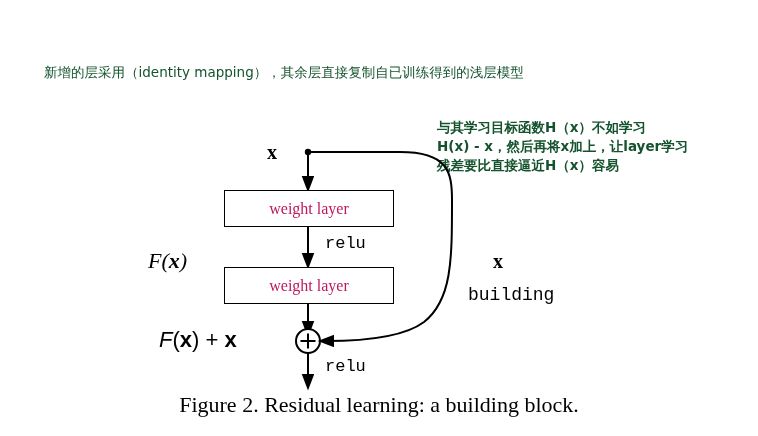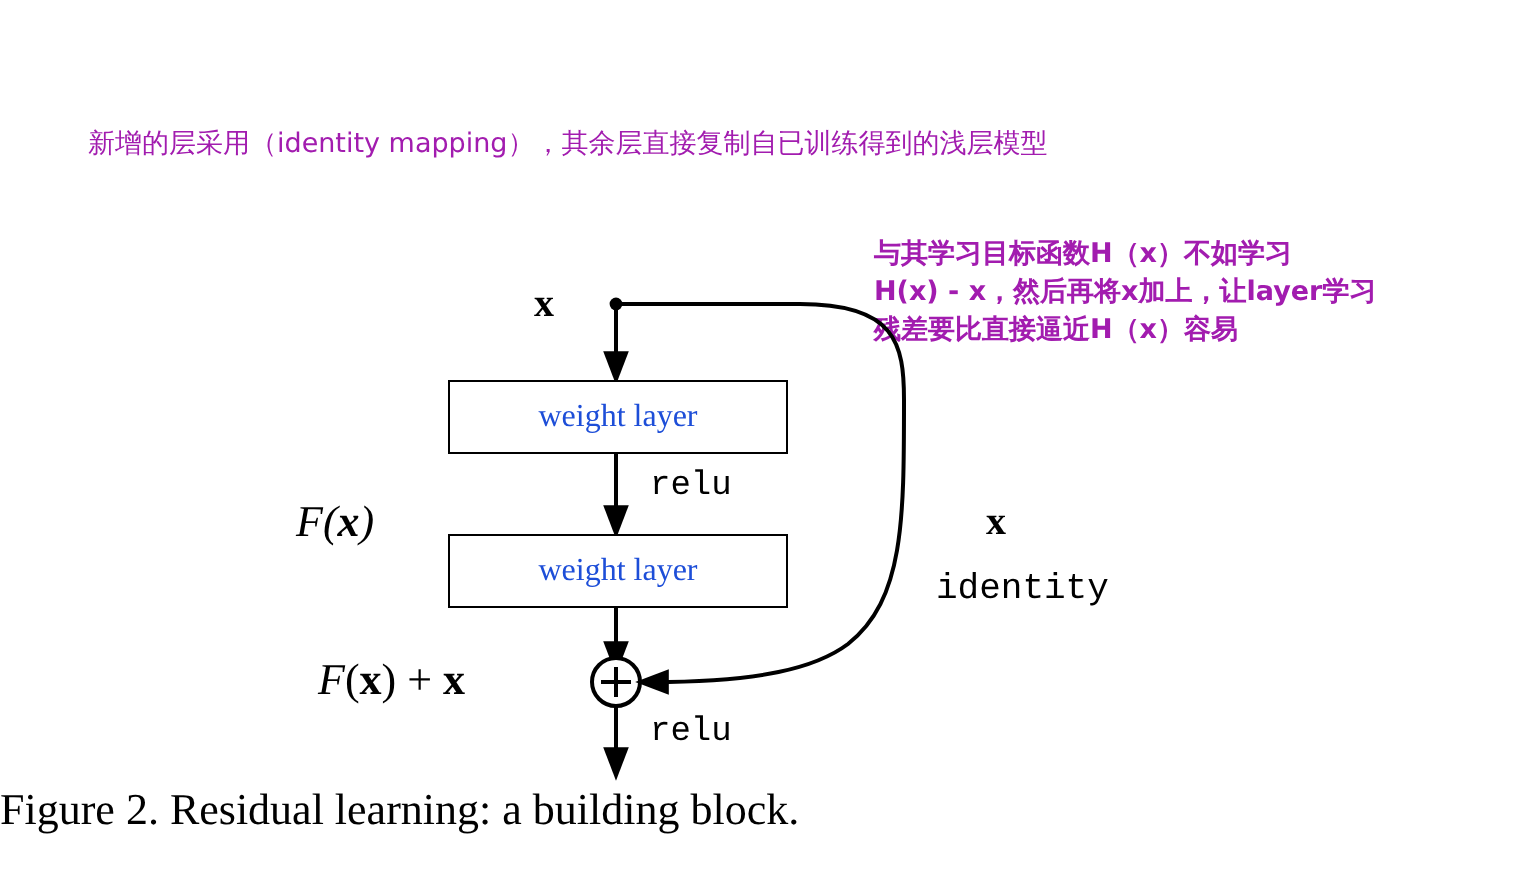--- a/index.html
+++ b/index.html
@@ -15,21 +15,21 @@
     overflow: hidden;
     position: relative;
   }
   .canvas {
     position: relative;
     width: 758px;
     height: 436px;
   }
   .annot {
     position: absolute;
-    color: #a21caf;
+    color: #14532d;
     font-family: "DejaVu Sans", sans-serif;
     font-size: 13.5px;
     line-height: 19px;
     white-space: pre;
   }
   #annot-top {
     left: 44px;
     top: 63px;
   }
   #annot-right {
@@ -43,21 +43,21 @@
     top: 0;
   }
   .lbl {
     position: absolute;
     white-space: nowrap;
     font-family: Liberation Mono, monospace;
   }
   .box-label {
     font-family: "Liberation Serif", serif;
     font-size: 16px;
-    color: #1d4ed8;
+    color: #be185d;
     text-align: center;
   }
   #label-x-top {
     left: 267px;
     top: 141px;
     font-family: "Liberation Serif", serif;
     font-weight: bold;
     font-size: 20px;
   }
   #label-fx {
@@ -85,28 +85,29 @@
     font-size: 20px;
   }
   #label-identity {
     left: 468px;
     top: 285px;
     font-size: 18px;
   }
   #label-fxplusx {
     left: 159px;
     top: 327px;
-    font-family: Liberation Serif, serif;
+    font-family: Liberation Sans, sans-serif;
     font-size: 22px;
   }
   .caption {
     position: absolute;
     left: 0;
     top: 392px;
     width: 758px;
+    text-align: center;
     font-family: "Liberation Serif", serif;
     font-size: 22px;
     color: #000;
   }
   .weight-box {
     position: absolute;
     border: 1.6px solid #000;
     background: #fff;
     display: flex;
     align-items: center;
@@ -168,18 +169,18 @@
   </div>
   <div class="weight-box" id="box-weight-2">
     <span class="box-label">weight layer</span>
   </div>
 
   <div class="lbl" id="label-x-top">x</div>
   <div class="lbl" id="label-fx"><span style="font-style:italic;">F</span>(<span style="font-weight:bold;">x</span>)</div>
   <div class="lbl" id="label-relu1">relu</div>
   <div class="lbl" id="label-relu2">relu</div>
   <div class="lbl" id="label-x-identity">x</div>
-  <div class="lbl" id="label-identity">identity</div>
+  <div class="lbl" id="label-identity">building</div>
   <div class="lbl" id="label-fxplusx"><span style="font-style:italic;">F</span>(<span style="font-weight:bold;">x</span>) + <span style="font-weight:bold;">x</span></div>
 
   <div class="caption">Figure 2. Residual learning: a building block.</div>
 
 </div>
 
 </body></html>

